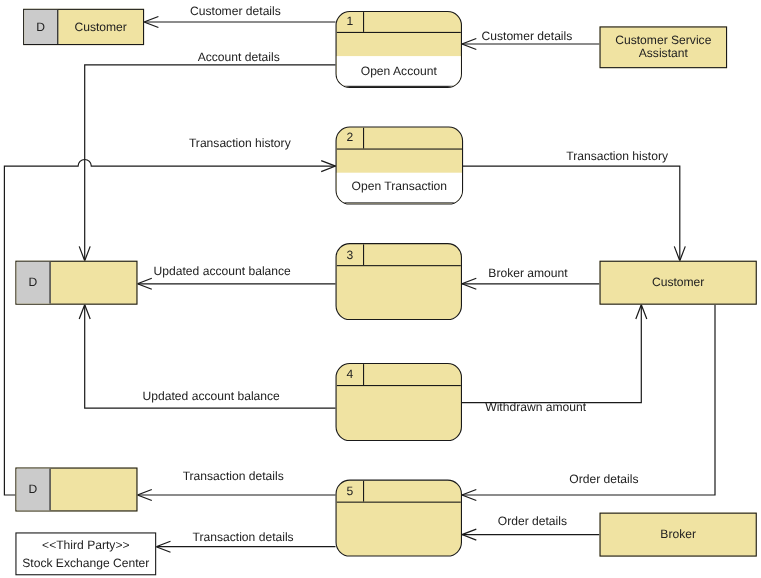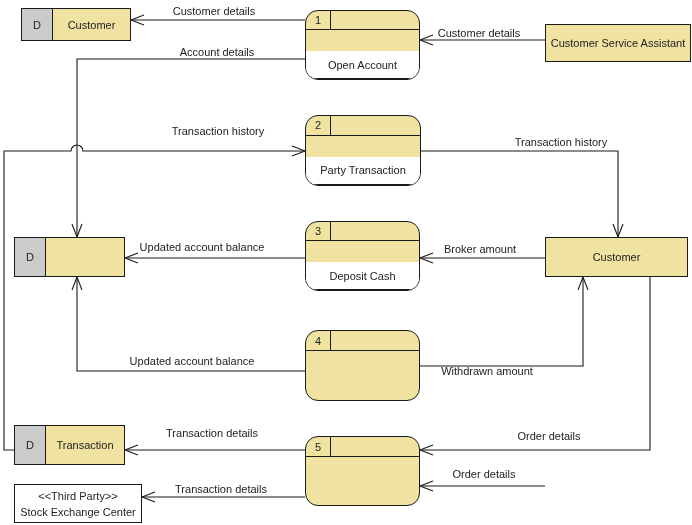--- a/index.html
+++ b/index.html
@@ -161,64 +161,63 @@
   </div>
   <div class="shape store" style="left:14px; top:237px; width:111px; height:40px;">
     <div class="store-id">
         <span>D</span>
       </div>
   </div>
   <div class="shape store" style="left:14px; top:425px; width:111px; height:40px;">
     <div class="store-id">
         <span>D</span>
       </div>
-    <div class="store-name">
-        <span>Transaction</span>
-      </div>
   </div>
 
   <div class="shape process" style="left:305px; top:10px; width:115px; height:70px;">
     <div class="proc-top">
       <div class="proc-num">1</div>
     </div>
     <div class="proc-mid">Open Account</div>
     <div class="proc-bot"></div>
   </div>
   <div class="shape process" style="left:305px; top:115px; width:116px; height:71px;">
     <div class="proc-top">
       <div class="proc-num">2</div>
     </div>
-    <div class="proc-mid">Party Transaction</div>
+    <div class="proc-mid">Open Transaction</div>
     <div class="proc-bot"></div>
   </div>
   <div class="shape process" style="left:305px; top:221px; width:115px; height:70px;">
     <div class="proc-top">
       <div class="proc-num">3</div>
     </div>
-    <div class="proc-mid">Deposit Cash</div>
     <div class="proc-bot"></div>
   </div>
   <div class="shape process" style="left:305px; top:330px; width:115px; height:71px;">
     <div class="proc-top">
       <div class="proc-num">4</div>
     </div>
     <div class="proc-bot"></div>
   </div>
   <div class="shape process" style="left:305px; top:436px; width:115px; height:70px;">
     <div class="proc-top">
       <div class="proc-num">5</div>
     </div>
     <div class="proc-bot"></div>
   </div>
 
-  <div class="shape entity" style="left:545px; top:24px; width:146px; height:38px;">
+  <div class="shape entity" style="left:545px; top:24px; width:116px; height:38px;">
     <span>Customer Service Assistant</span>
   </div>
   <div class="shape entity" style="left:545px; top:237px; width:143px; height:40px;">
     <span>Customer</span>
+  </div>
+  <div class="shape entity" style="left:545px; top:466px; width:143px; height:40px;">
+    <span>Broker</span>
   </div>
   <div class="shape sec-box" style="left:14px; top:484px; width:128px; height:39px;">
     <span>&lt;&lt;Third Party&gt;&gt;</span>
     <span>Stock Exchange Center</span>
   </div>
 
   <div class="flow-label" style="left:214px; top:5px;">Customer details</div>
   <div class="flow-label" style="left:217px; top:46px;">Account details</div>
   <div class="flow-label" style="left:479px; top:27px;">Customer details</div>
   <div class="flow-label" style="left:218px; top:125px;">Transaction history</div>

